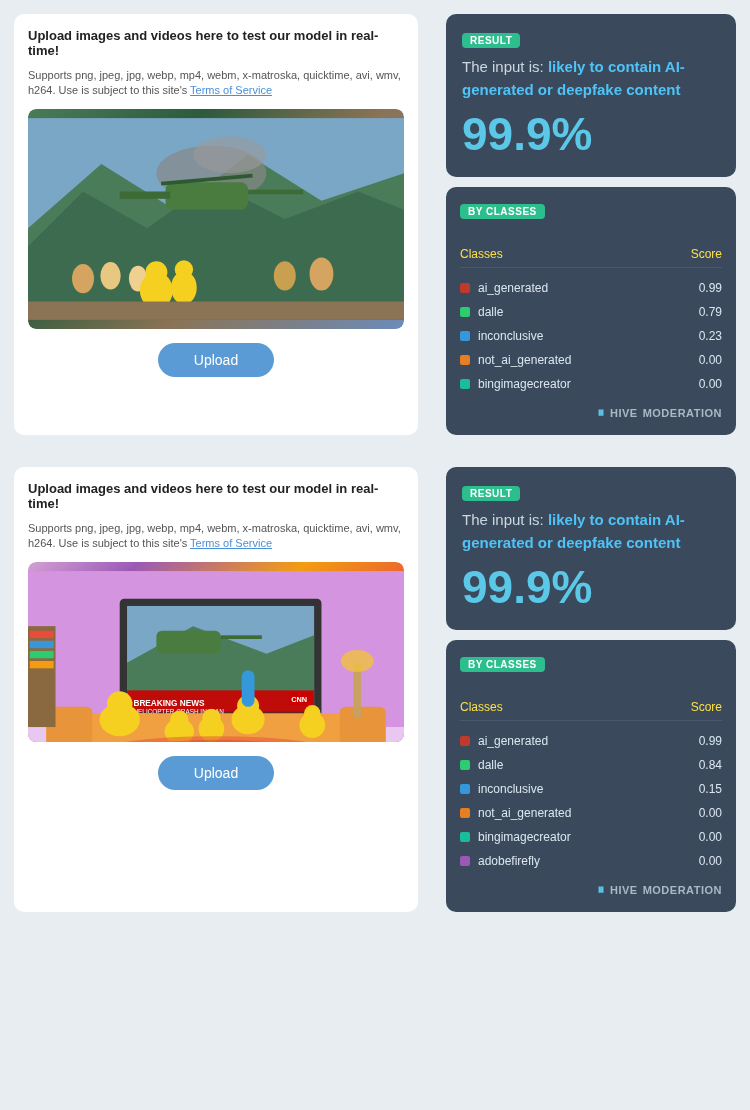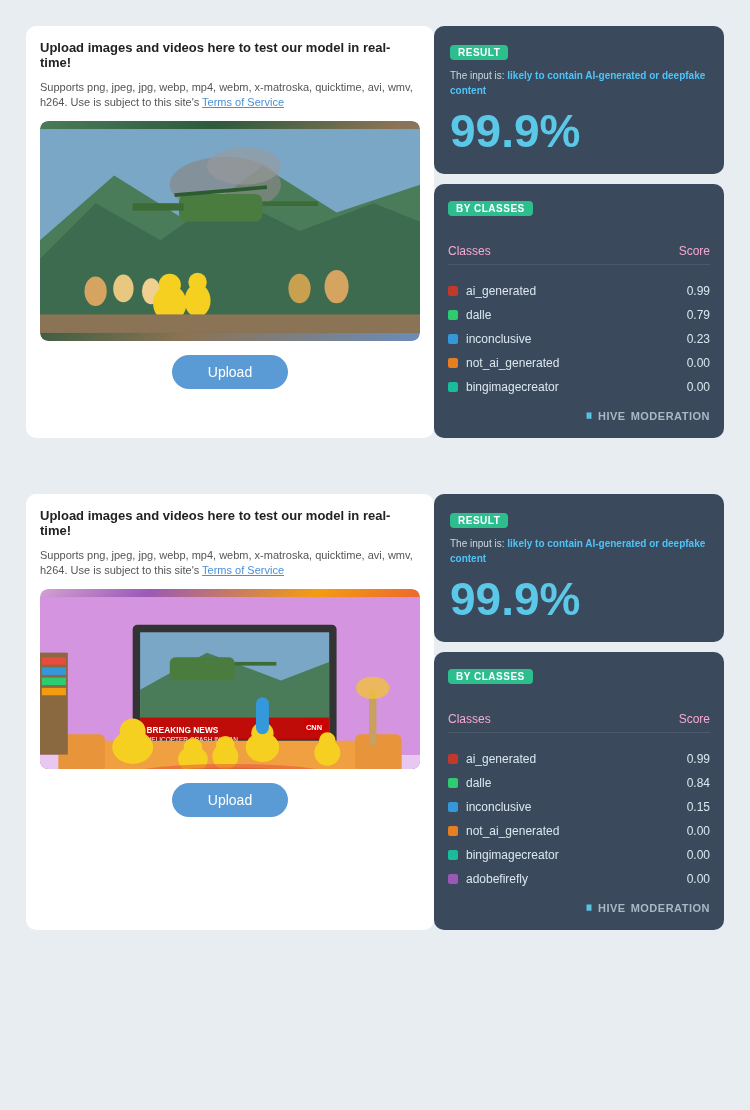--- a/index.html
+++ b/index.html
@@ -6,22 +6,22 @@
     body {
       font-family: Arial, sans-serif;
       background: #e8edf2;
       width: 750px;
       min-height: 1110px;
     }
 
     .section {
       display: flex;
       flex-direction: row;
-      padding: 26px;
-      gap: 0;
+      padding: 14px;
+      gap: 28px;
       background: #e8edf2;
     }
 
     .left-panel {
       flex: 1;
       background: #fff;
       border-radius: 10px;
       padding: 14px;
       display: flex;
       flex-direction: column;
@@ -87,21 +87,21 @@
       font-size: 10px;
       font-weight: bold;
       padding: 2px 8px;
       border-radius: 4px;
       display: inline-block;
       margin-bottom: 8px;
       letter-spacing: 0.5px;
     }
 
     .result-text {
-      font-size: 10px;
+      font-size: 15px;
       color: #cdd6e0;
       line-height: 1.5;
       margin-bottom: 6px;
     }
 
     .result-text span.highlight {
       color: #4fc3f7;
       font-weight: bold;
     }
 
@@ -129,24 +129,24 @@
       border-radius: 4px;
       display: inline-block;
       margin-bottom: 28px;
       letter-spacing: 0.5px;
     }
 
     .classes-header {
       display: flex;
       justify-content: space-between;
       font-size: 12px;
-      color: #f9a8d4;
+      color: #fde047;
       padding-bottom: 6px;
       border-bottom: 1px solid #4a5a6c;
-      margin-bottom: 14px;
+      margin-bottom: 8px;
     }
 
     .class-row {
       display: flex;
       align-items: center;
       justify-content: space-between;
       padding: 5px 0;
       font-size: 12px;
       color: #dce6ef;
     }

